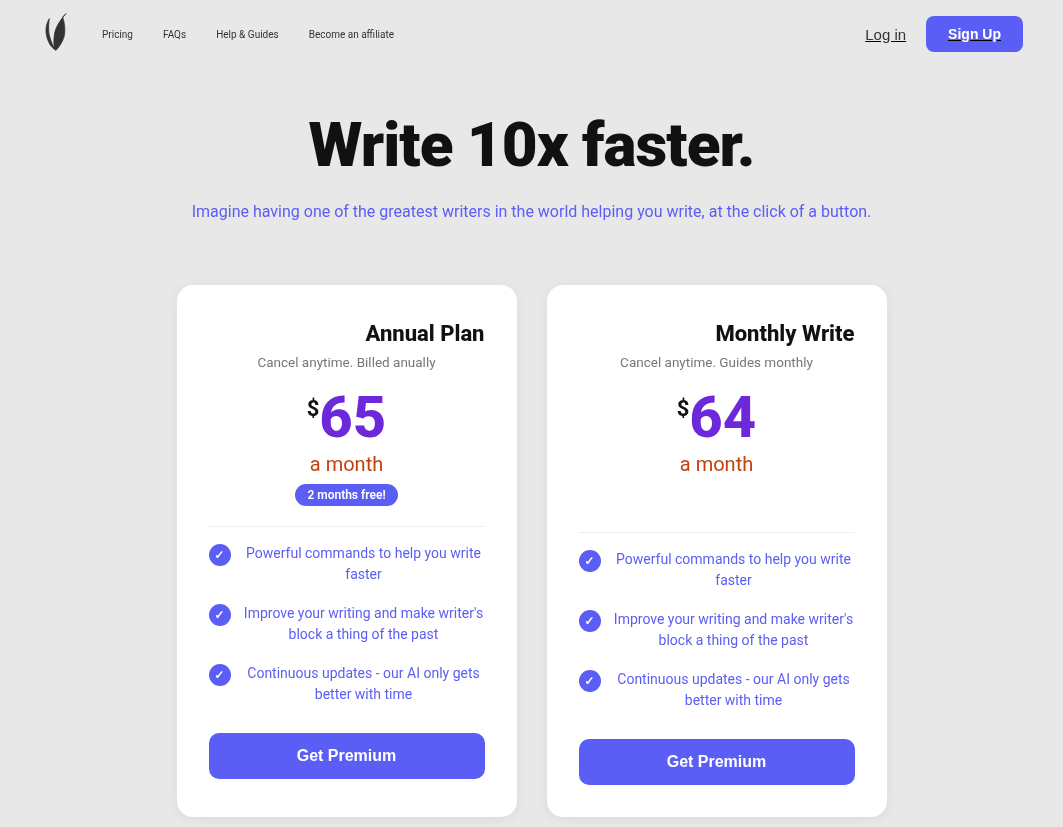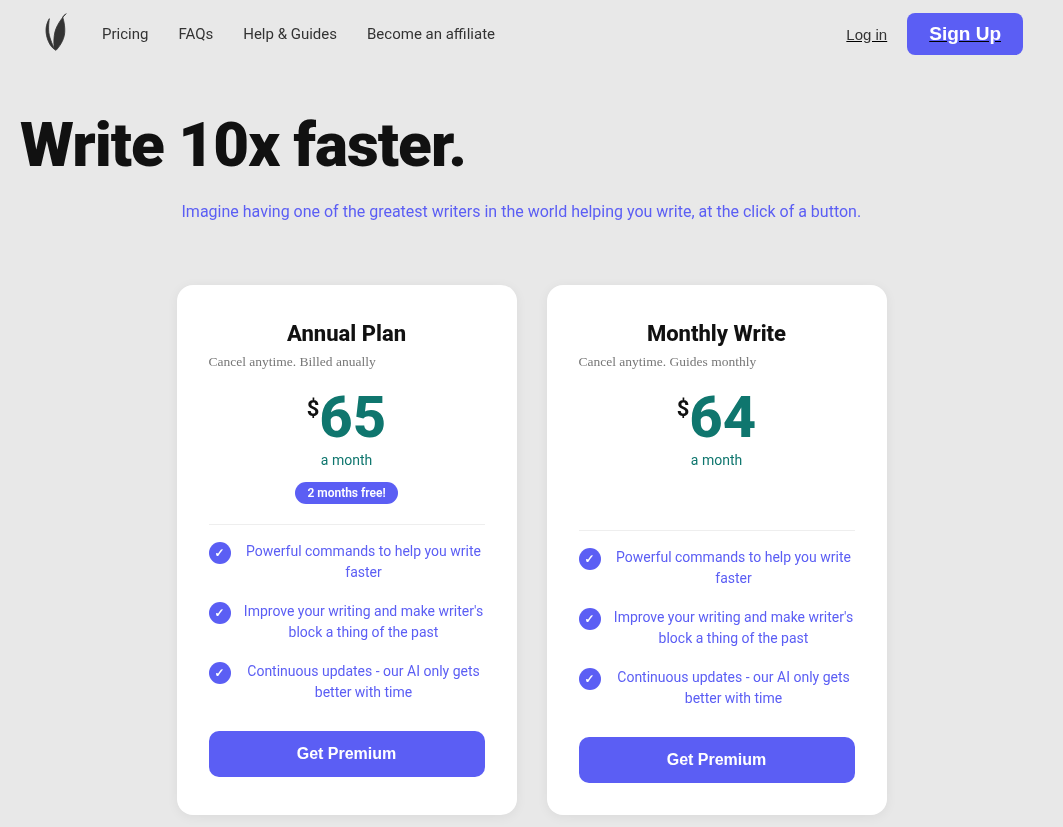--- a/index.html
+++ b/index.html
@@ -26,21 +26,21 @@
       height: 40px;
     }
     .nav-links {
       display: flex;
       gap: 30px;
       flex: 1;
     }
     .nav-link {
       color: #333;
       text-decoration: none;
-      font-size: 15px;
+      font-size: 10px;
       font-weight: 400;
     }
     .nav-actions {
       display: flex;
       align-items: center;
       gap: 20px;
       text-decoration: underline;
     }
     .btn-login {
       background: none;
@@ -49,28 +49,28 @@
       font-size: 15px;
       cursor: pointer;
       font-weight: 400;
     }
     .btn-signup {
       background: #5b5ef4;
       color: white;
       border: none;
       padding: 10px 22px;
       border-radius: 8px;
-      font-size: 19px;
+      font-size: 14px;
       font-weight: 600;
       cursor: pointer;
     }
 
     
     .hero {
-      text-align: left;
+      text-align: center;
       padding: 40px 20px 30px;
     }
     .hero-title {
       font-size: 62px;
       font-weight: 900;
       color: #111;
       letter-spacing: -1px;
       margin-bottom: 18px;
     }
     .hero-subtitle {
@@ -93,55 +93,54 @@
       background: white;
       border-radius: 16px;
       padding: 36px 32px 32px;
       width: 340px;
       box-shadow: 0 2px 12px rgba(0,0,0,0.06);
     }
 
     .card-title {
       font-size: 22px;
       font-weight: 800;
-      text-align: center;
+      text-align: right;
       color: #111;
       margin-bottom: 8px;
     }
     .card-subtitle {
       font-size: 13.5px;
       color: #777;
-      text-align: left;
+      text-align: center;
       margin-bottom: 18px;
-      font-family: Liberation Serif, serif;
     }
 
     .price-container {
       text-align: center;
       margin-bottom: 6px;
     }
     .price-dollar {
       font-size: 22px;
       font-weight: 700;
       color: #111;
       vertical-align: top;
       margin-top: 8px;
       display: inline-block;
     }
     .price-amount {
       font-size: 58px;
       font-weight: 800;
-      color: #0f766e;
+      color: #6d28d9;
       line-height: 1;
     }
     .price-period {
-      font-size: 14px;
-      color: #0f766e;
-      text-align: center;
-      margin-bottom: 10px;
+      font-size: 20px;
+      color: #c2410c;
+      text-align: center;
+      margin-bottom: 4px;
     }
     .badge {
       display: inline-block;
       background: #5b5ef4;
       color: white;
       font-size: 12px;
       font-weight: 600;
       padding: 4px 12px;
       border-radius: 20px;
       margin: 4px auto 0;

